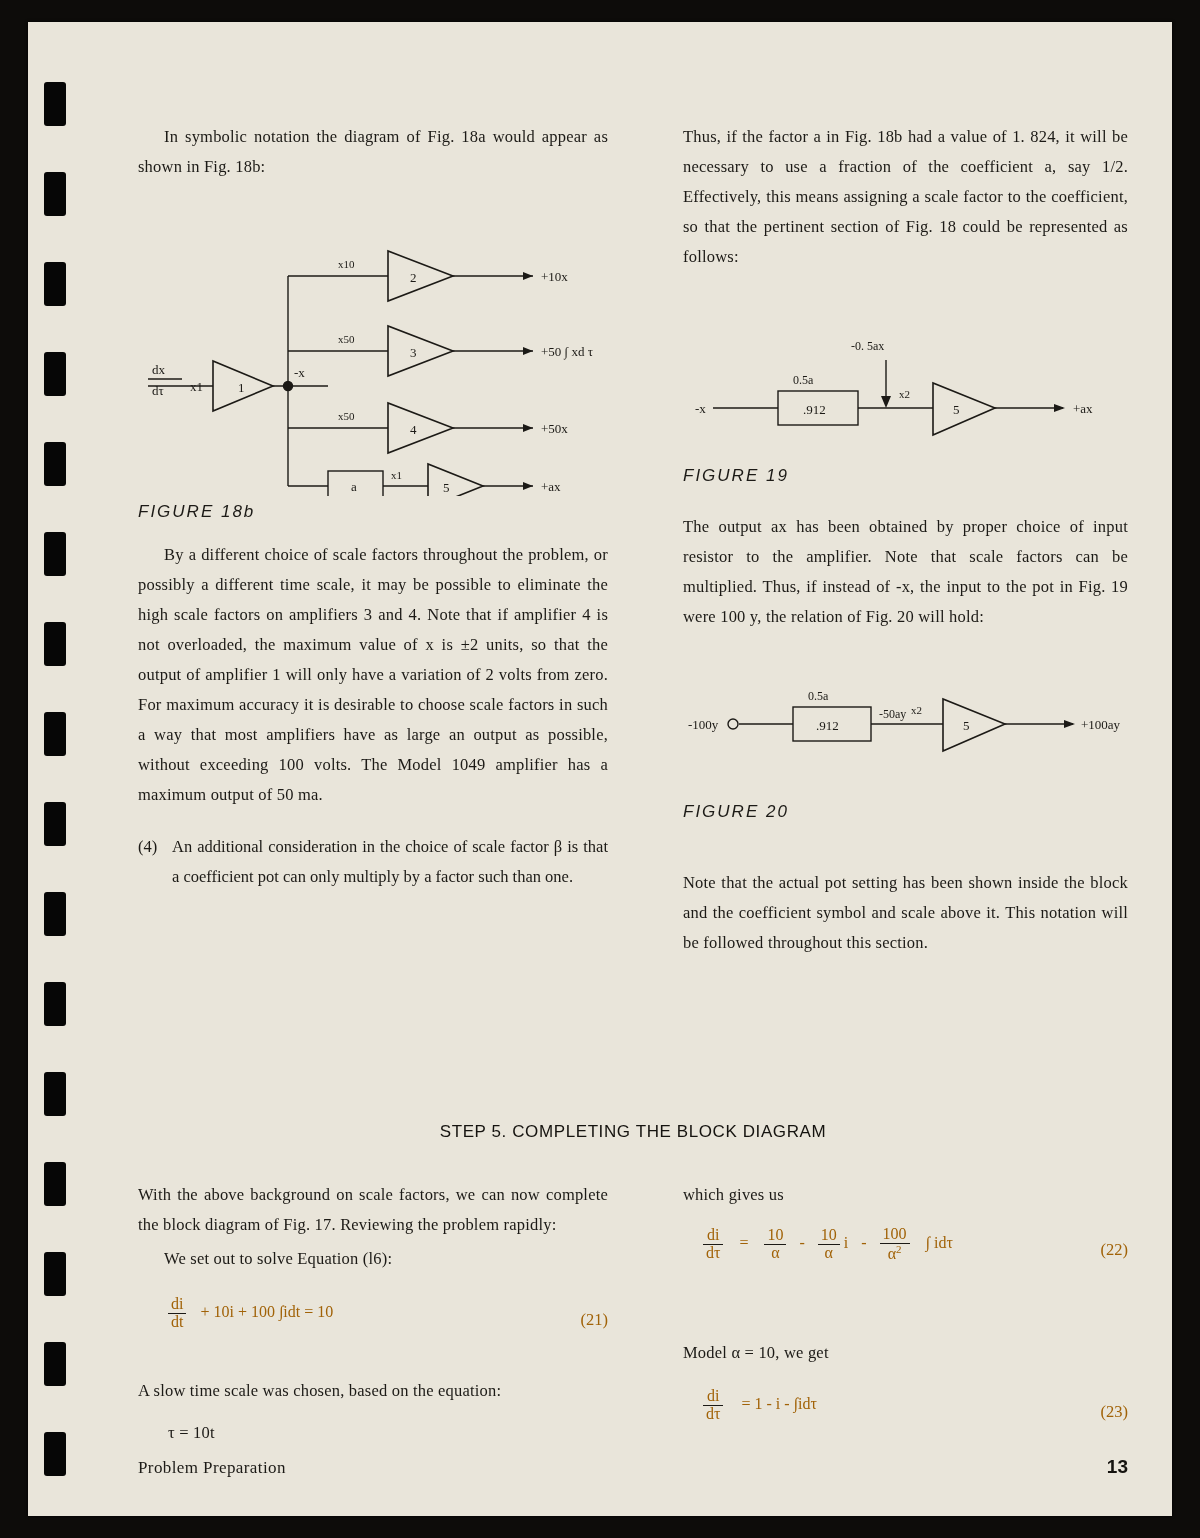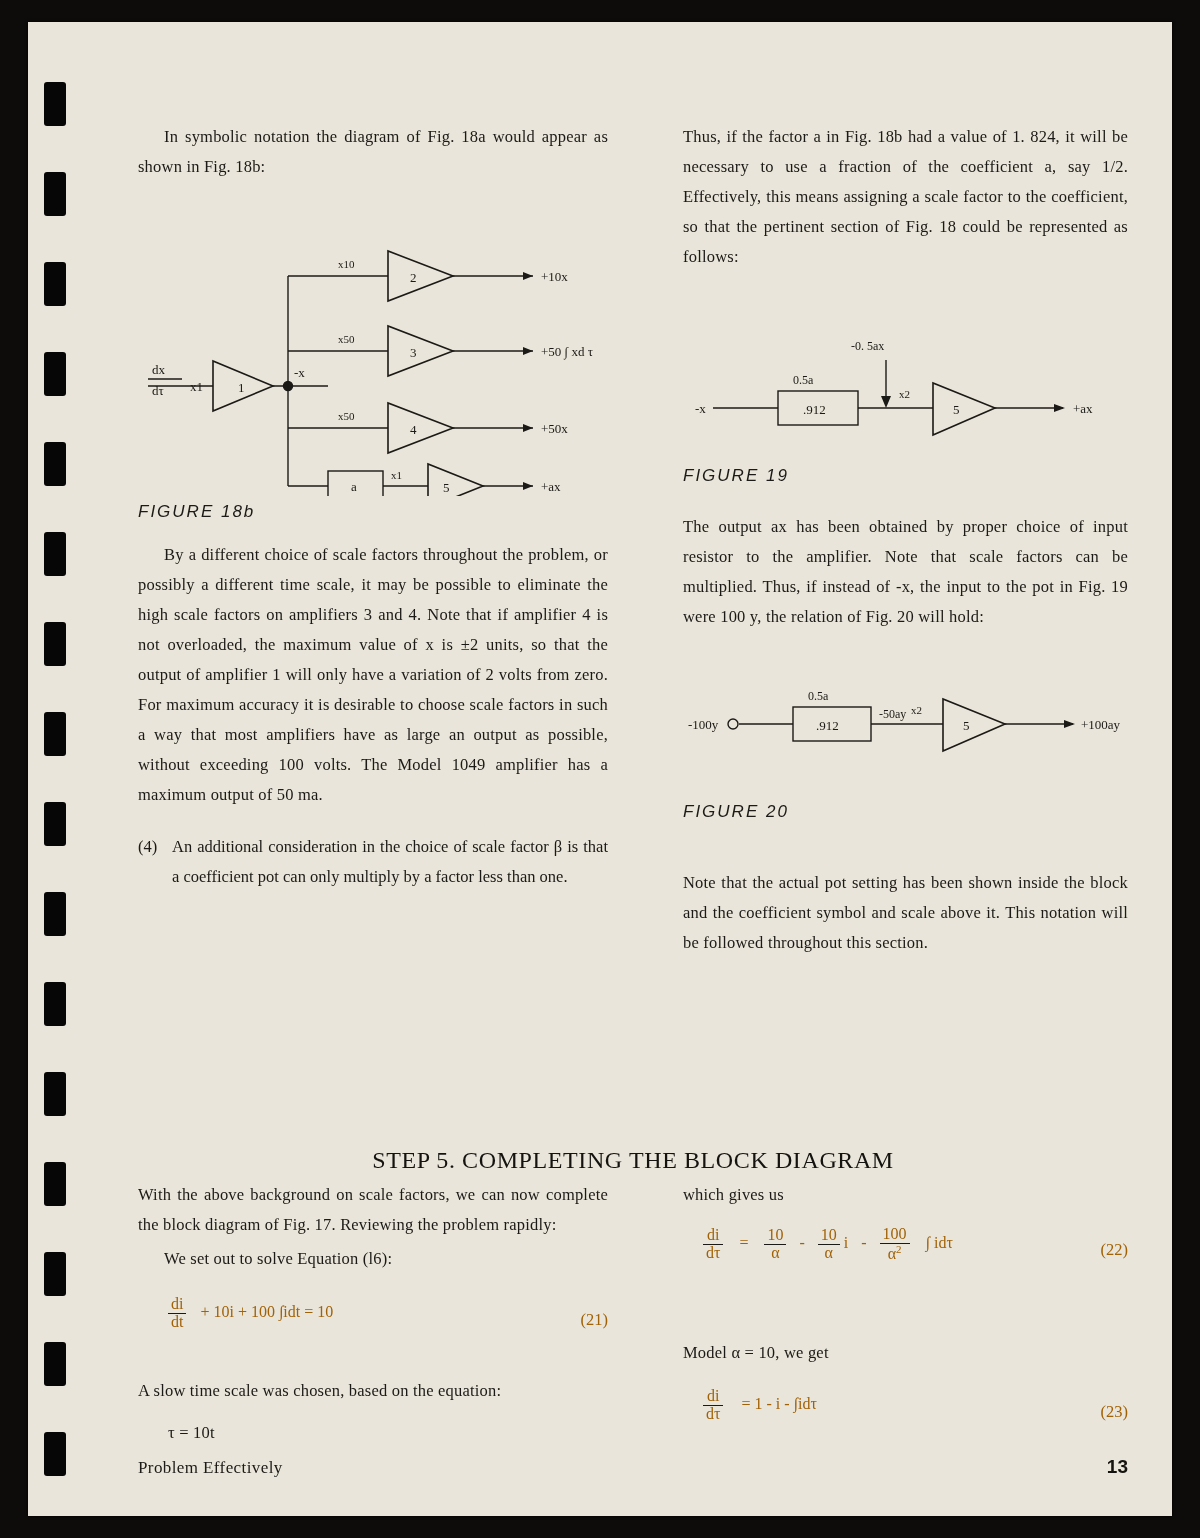--- a/index.html
+++ b/index.html
@@ -93,25 +93,24 @@
     font-style: italic;
     color: #1c1a16;
     margin-top: 6px;
   }
   .section-title {
     position: absolute;
     left: 0;
     top: 1000px;
     width: 990px;
     text-align: center;
-    font-family: Liberation Serif, serif;
-    font-size: 24px;
+    font-family: Liberation Sans, sans-serif;
+    font-size: 17px;
     letter-spacing: 0.6px;
     color: #15130f;
-    margin-top: 25px;
   }
   .footer-left {
     position: absolute;
     left: 0;
     bottom: -16px;
     font-size: 17px;
     color: #1c1a16;
     letter-spacing: 0.4px;
   }
   .footer-page {
@@ -237,21 +236,21 @@
               <text x="403" y="295" font-size="13">+ax</text>
             </g>
           </svg>
           <div class="fig-caption">FIGURE 18b</div>
         </div>
 
         <p class="body indent" style="margin-top:18px;">By a different choice of scale factors throughout the problem, or possibly a different time scale, it may be possible to eliminate the high scale factors on amplifiers 3 and 4. Note that if amplifier 4 is not overloaded, the maximum value of x is ±2 units, so that the output of amplifier 1 will only have a variation of 2 volts from zero. For maximum accuracy it is desirable to choose scale factors in such a way that most amplifiers have as large an output as possible, without exceeding 100 volts. The Model 1049 amplifier has a maximum output of 50 ma.</p>
 
         <div class="hang" style="margin-top:22px;">
           <span class="num">(4)</span>
-          <span>An additional consideration in the choice of scale factor β is that a coefficient pot can only multiply by a factor less than one.</span>
+          <span>An additional consideration in the choice of scale factor β is that a coefficient pot can only multiply by a factor such than one.</span>
         </div>
       </div>
 
       <div class="col-right">
 
         <p class="body">Thus, if the factor a in Fig. 18b had a value of 1. 824, it will be necessary to use a fraction of the coefficient a, say 1/2. Effectively, this means assigning a scale factor to the coefficient, so that the pertinent section of Fig. 18 could be represented as follows:</p>
 
         <div class="svgwrap" style="margin-top:26px;">
           <svg width="445" height="160" viewBox="0 0 445 160">
             <g stroke="#1c1a16" stroke-width="1.4" fill="none">
@@ -360,18 +359,18 @@
         <div class="eq-row" style="margin-top:20px; padding-left:20px;">
           <span class="frac">
             <span class="n">di</span>
             <span class="d">dτ</span>
           </span>
           <span style="margin-left:14px;">= 1 - i - ∫idτ</span>
           <span class="eq-num">(23)</span>
         </div>
       </div>
 
-      <div class="footer-left">Problem Effectively</div>
+      <div class="footer-left">Problem Preparation</div>
       <div class="footer-page">13</div>
 
     </div>
   </div>
 </div>
 
 </body></html>

